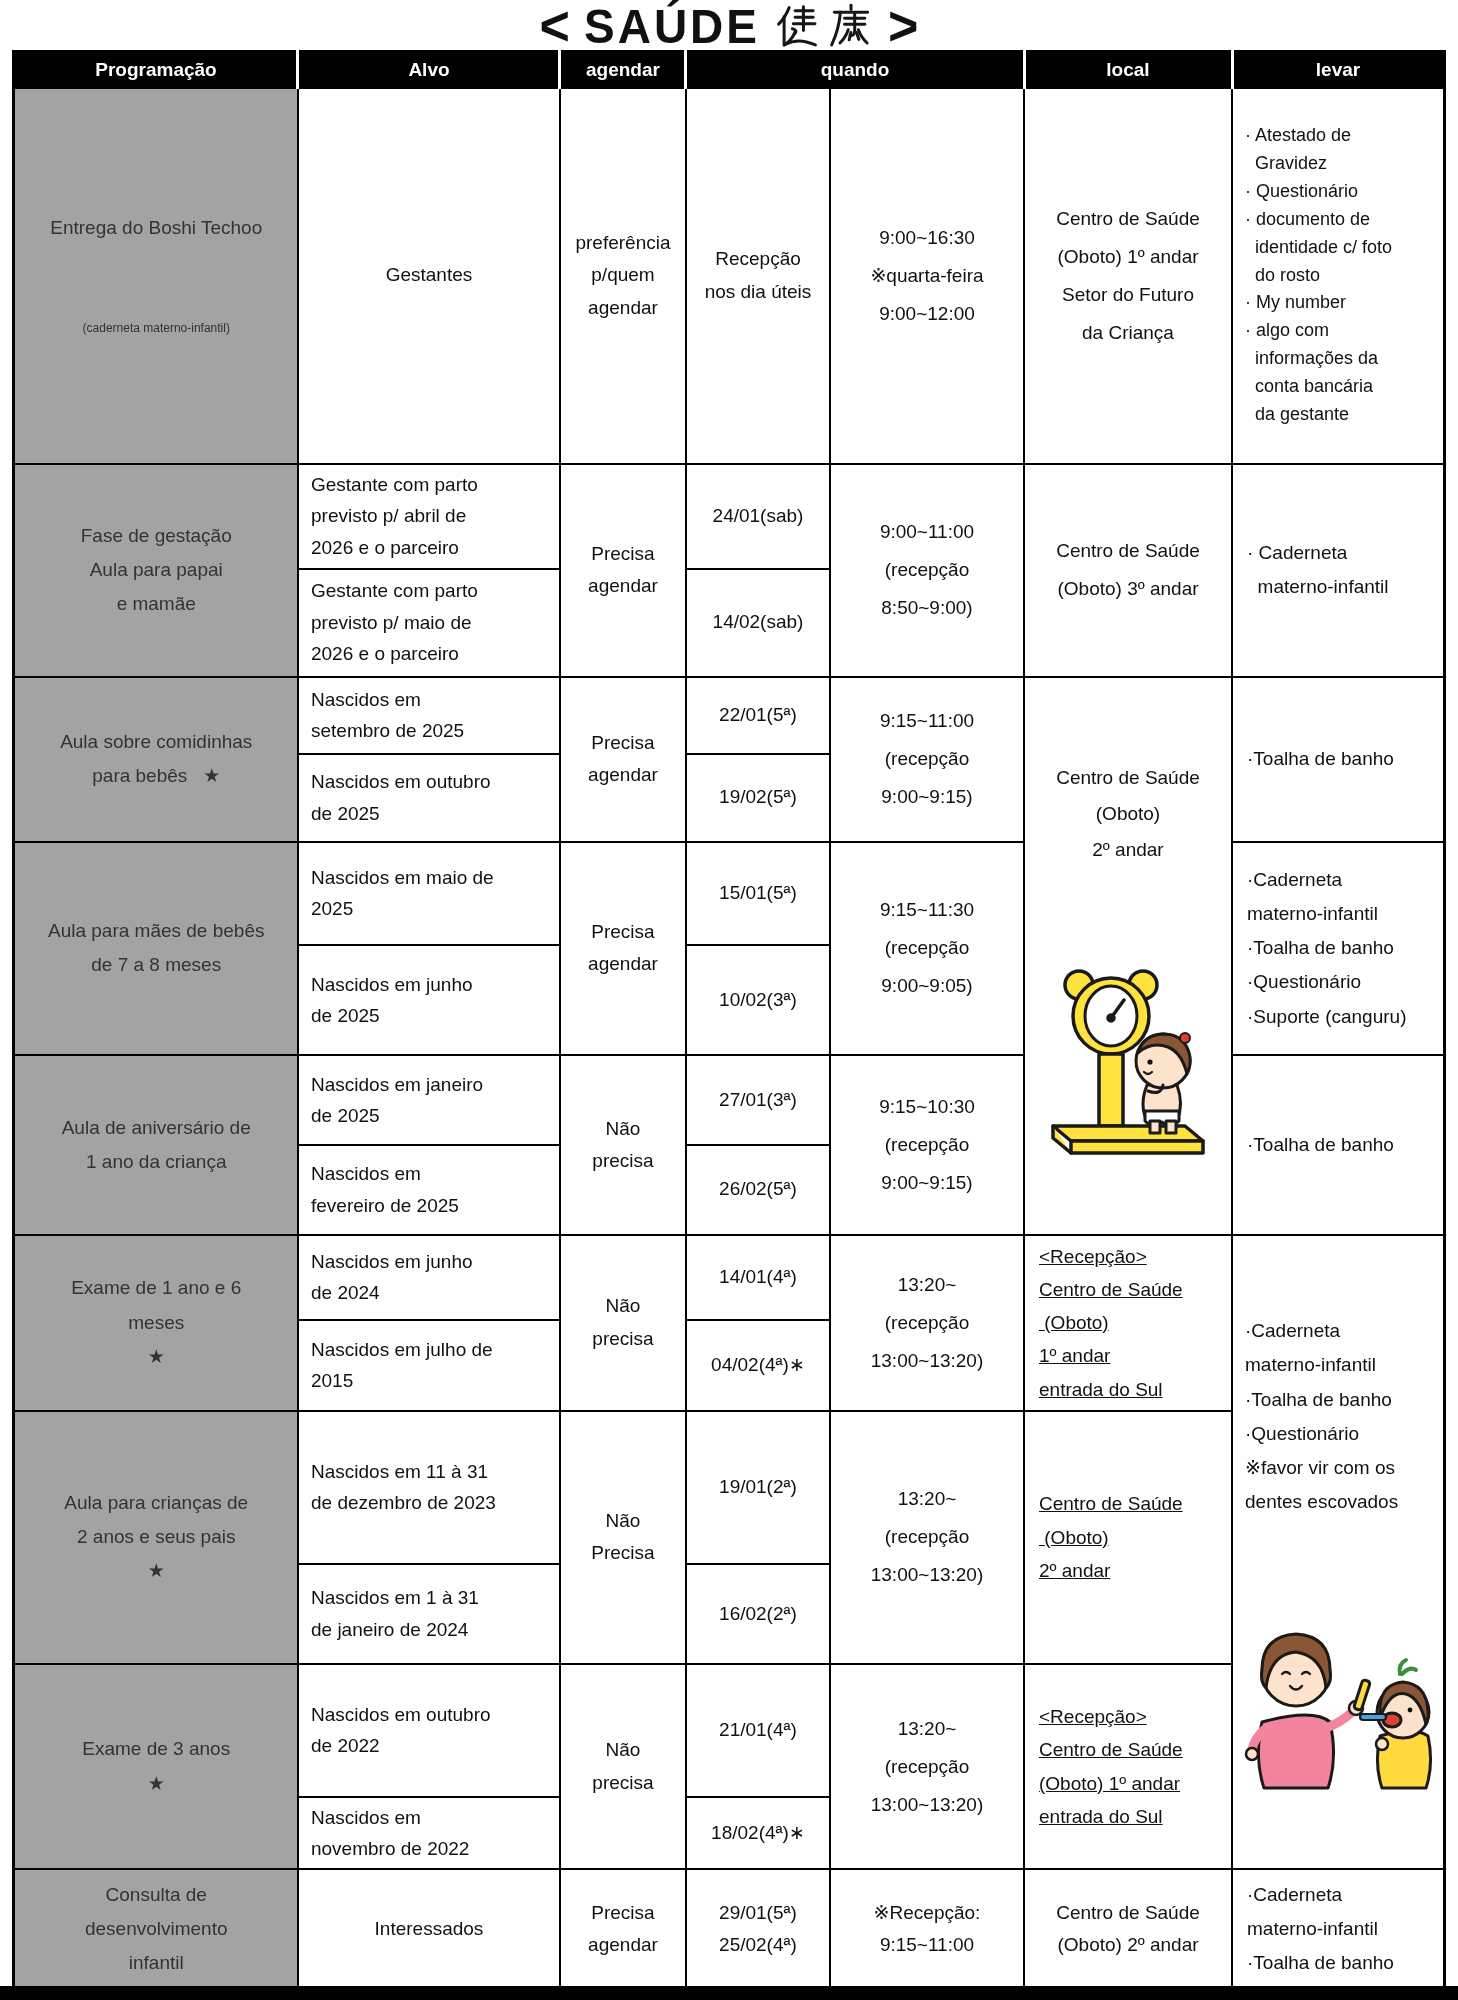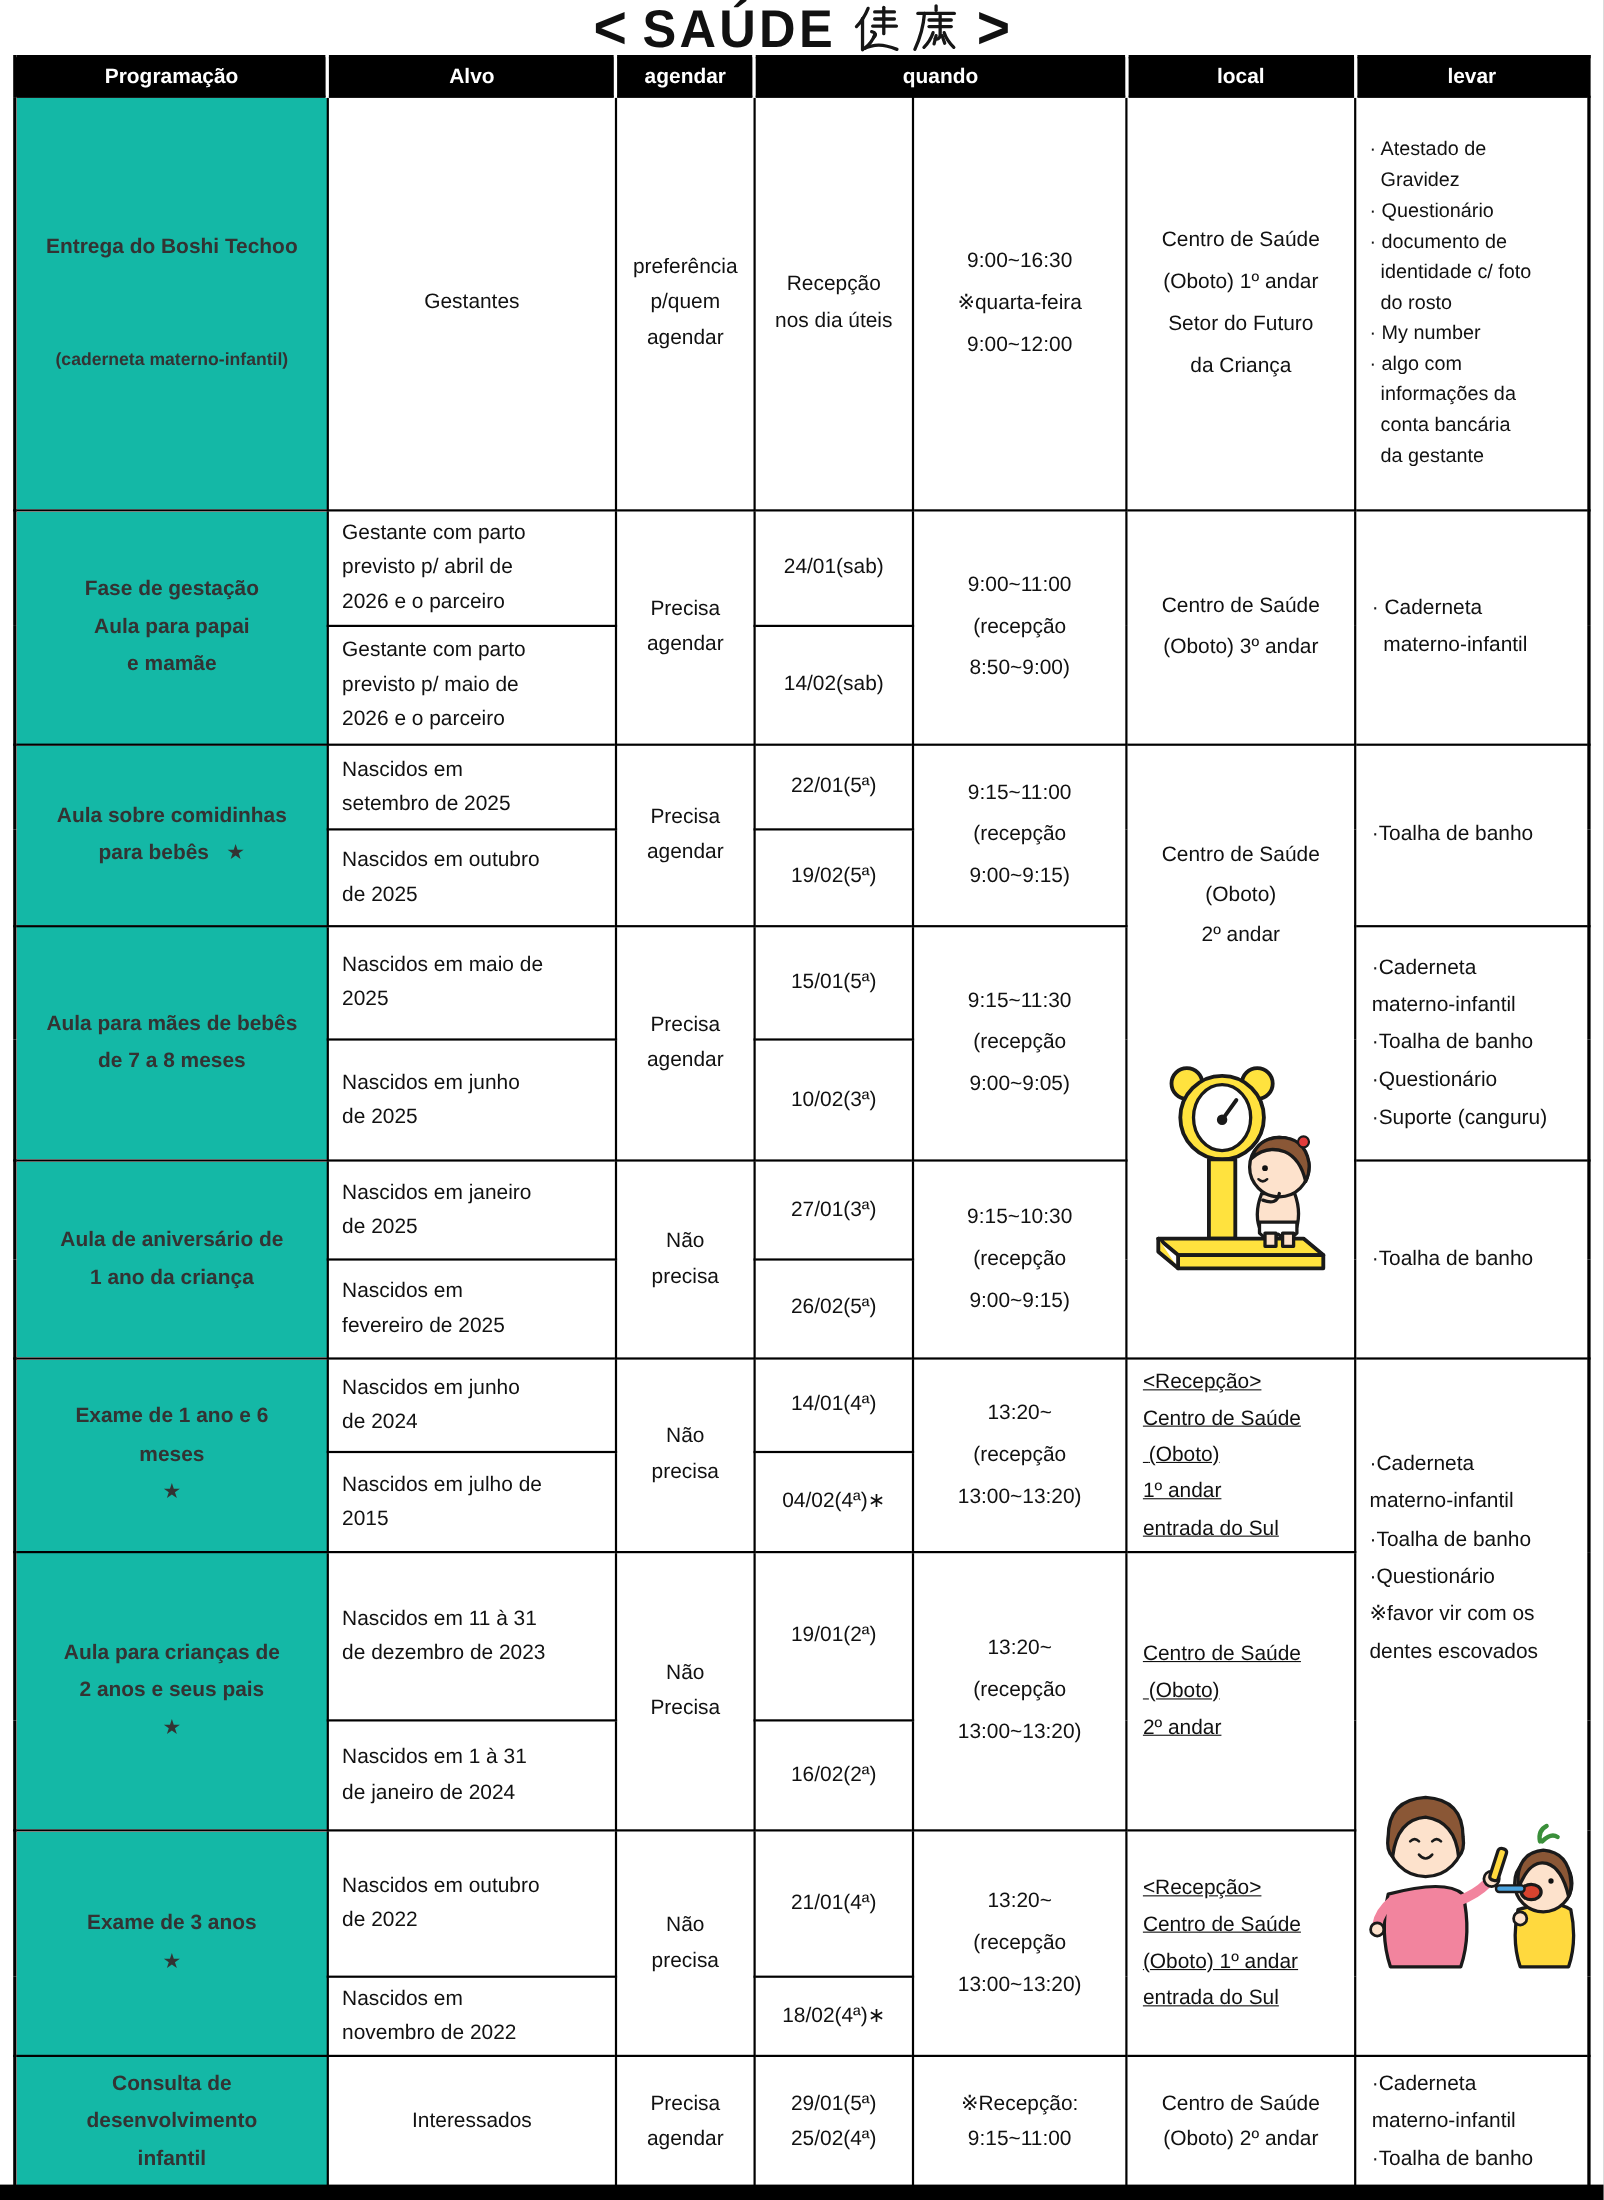--- a/index.html
+++ b/index.html
@@ -26,31 +26,31 @@
   th {
     background:#000; color:#fff; font-size:19px; font-weight:bold;
     height:36px; border:2px solid #000; border-left:3px solid #fff;
   }
   th.first { border-left:3px solid #000; }
   td {
     border:2px solid #000; font-size:19px; line-height:1.7;
     text-align:center; vertical-align:middle; white-space:pre-wrap;
     padding:4px 6px; overflow:hidden;
   }
-  td.prog { background:#14b8a6; color:#333; line-height:1.8;font-weight:bold; }
+  td.prog { background:#a3a3a3; color:#333; line-height:1.8; }
   td.left { text-align:left; padding-left:12px; line-height:1.65; }
   td.hora { line-height:2.0; }
   td.levar-list { text-align:left; padding-left:14px; line-height:1.8; }
   td.levar-long { text-align:left; padding-left:12px; line-height:1.55; font-size:18px; }
   td.local-left { text-align:left; padding-left:14px; line-height:1.75;text-decoration:underline; }
   td.merged-top { vertical-align:top; }
   .merged-local-text { margin-top:14px; line-height:1.9; }
   .merged-levar-text { text-align:left; padding-left:6px; margin-top:10px; line-height:1.8; white-space:pre-wrap; }
   .illus { display:block; margin:26px auto 0 auto; }
-  .prog-sub { font-size:16px; margin-top:4px; }
+  .prog-sub { font-size:12px; margin-top:4px; }
   .bottom-bar {
     position:absolute; left:0; bottom:0; width:1458px; height:14px; background:#000;
   }
 </style>
 </head>
 <body>
 
 <div class="page">
 
   <div class="title-bar">

